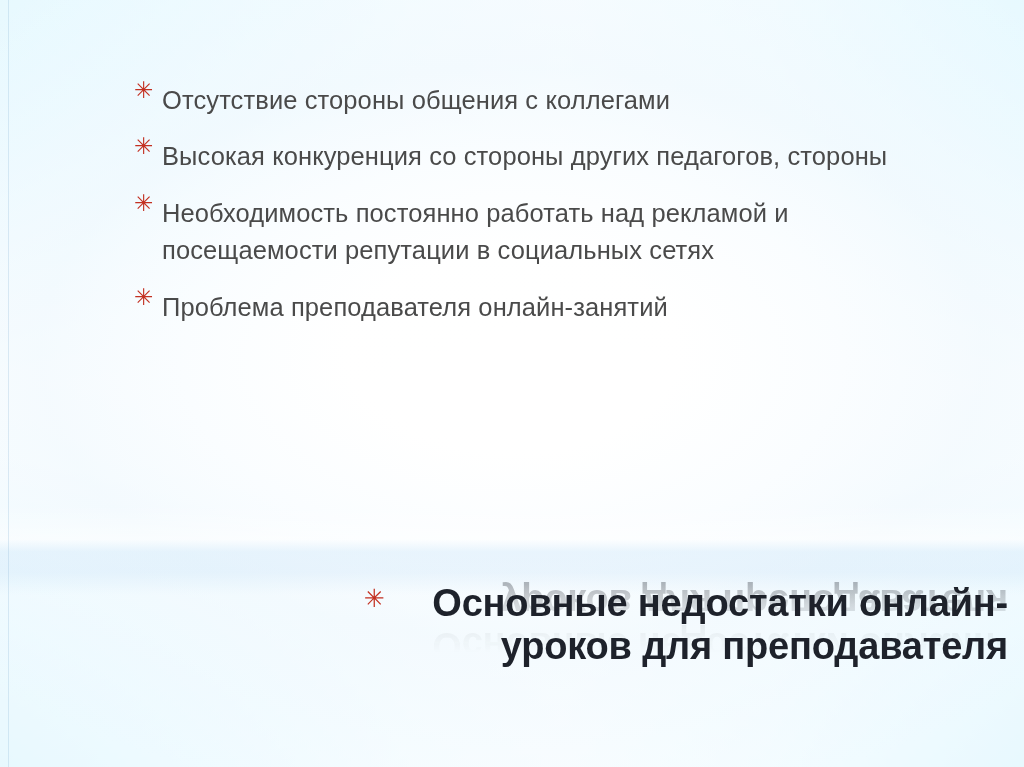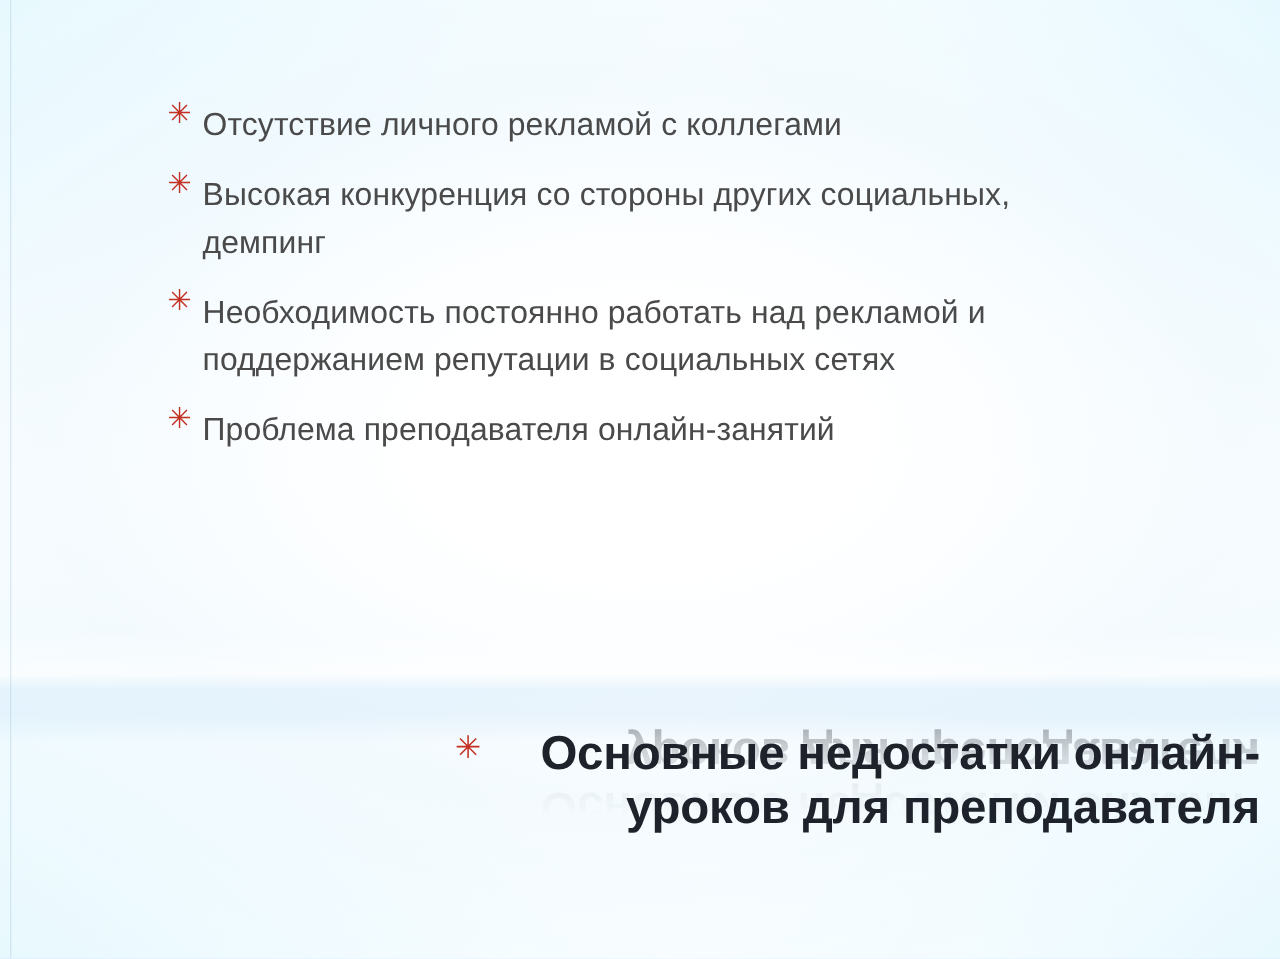--- a/index.html
+++ b/index.html
@@ -173,31 +173,31 @@
 
 <div id="slide">
 
   <div id="horizon"></div>
   <div id="edge-rule"></div>
 
   <ul id="content-list">
 
     <li class="bullet-item">
       <span class="bullet-marker">✳</span>
-      <span class="bullet-text">Отсутствие личного рекламой с коллегами</span>
-    </li>
-
-    <li class="bullet-item">
-      <span class="bullet-marker">✳</span>
-      <span class="bullet-text">Высокая конкуренция со стороны других социальных, демпинг</span>
-    </li>
-
-    <li class="bullet-item">
-      <span class="bullet-marker">✳</span>
-      <span class="bullet-text">Необходимость постоянно работать над рекламой и поддержанием репутации в социальных сетях</span>
+      <span class="bullet-text">Отсутствие стороны общения с коллегами</span>
+    </li>
+
+    <li class="bullet-item">
+      <span class="bullet-marker">✳</span>
+      <span class="bullet-text">Высокая конкуренция со стороны других педагогов, стороны</span>
+    </li>
+
+    <li class="bullet-item">
+      <span class="bullet-marker">✳</span>
+      <span class="bullet-text">Необходимость постоянно работать над рекламой и посещаемости репутации в социальных сетях</span>
     </li>
 
     <li class="bullet-item">
       <span class="bullet-marker">✳</span>
       <span class="bullet-text">Проблема преподавателя онлайн-занятий</span>
     </li>
 
   </ul>
 
   <div id="title-block">

